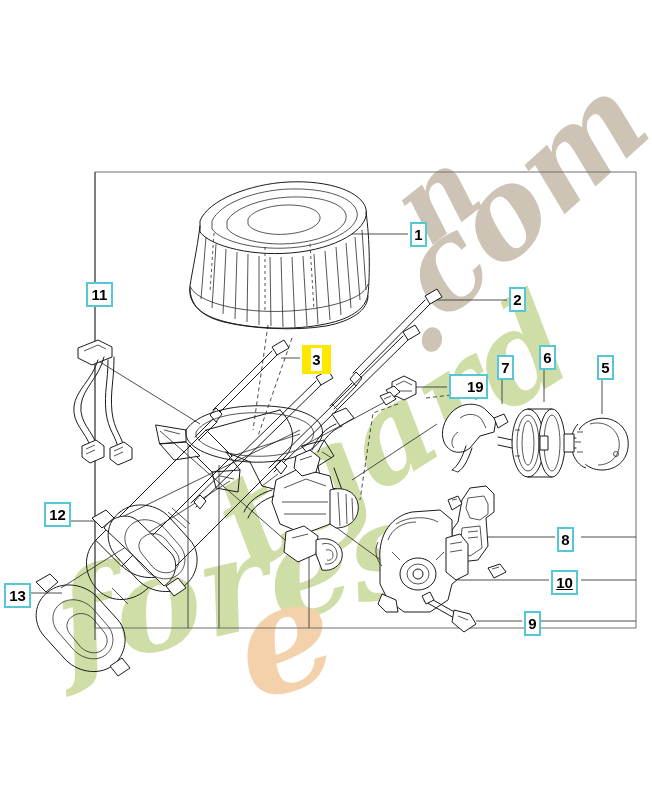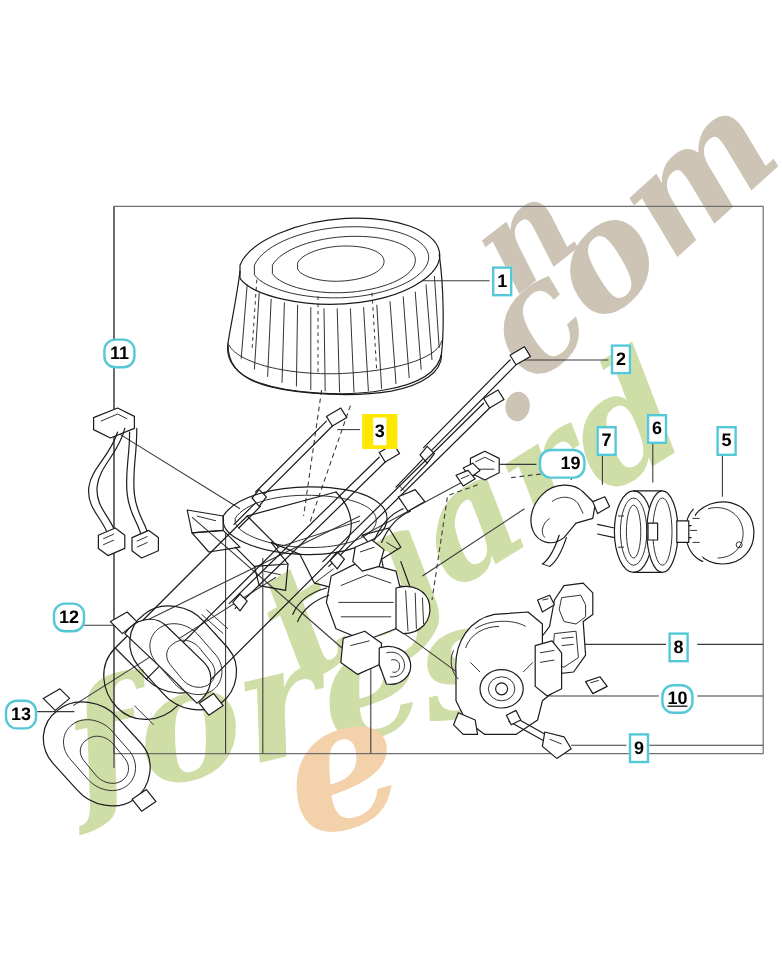--- a/index.html
+++ b/index.html
@@ -54,21 +54,21 @@
   
   .cal{
     position:absolute;
     display:flex;align-items:center;justify-content:center;
     background:#ffffff;border:2px solid #55c8d8;
     font-family:"Liberation Sans", sans-serif;
     font-weight:700;font-size:15px;color:#000;
     line-height:1;box-sizing:border-box;
     height:25px;min-width:17px;padding:0 2px;
   }
-  .cal.wide{min-width:27px;border-radius:10px;}
+  .cal.wide{min-width:27px;}
   .cal.hl{
     background:#ffe800;border:2px solid #ffe800;
     padding:0 7px;min-width:27px;height:29px;
   }
   .cal.hl .inner{
     background:#ffffff;display:flex;align-items:center;justify-content:center;
     width:11px;height:23px;
   }
 </style>
 </head>

